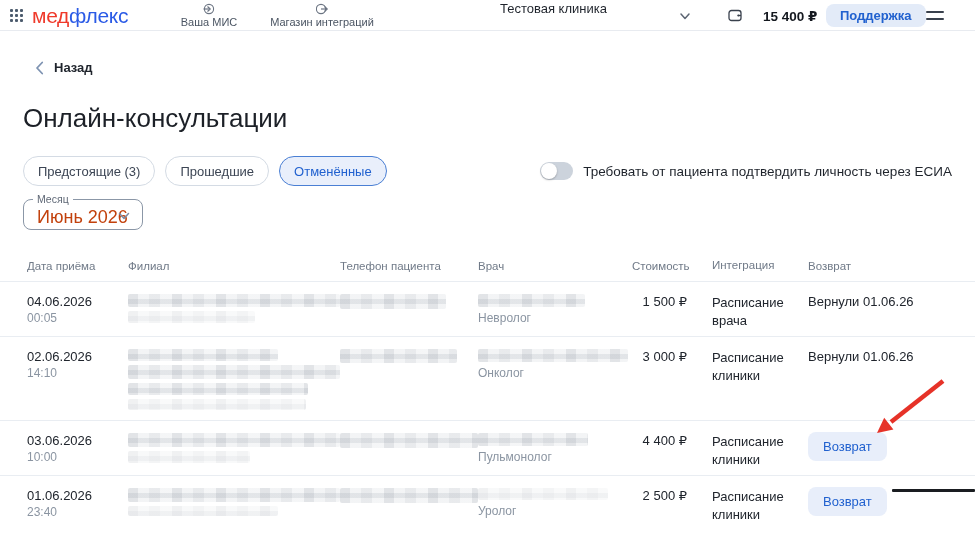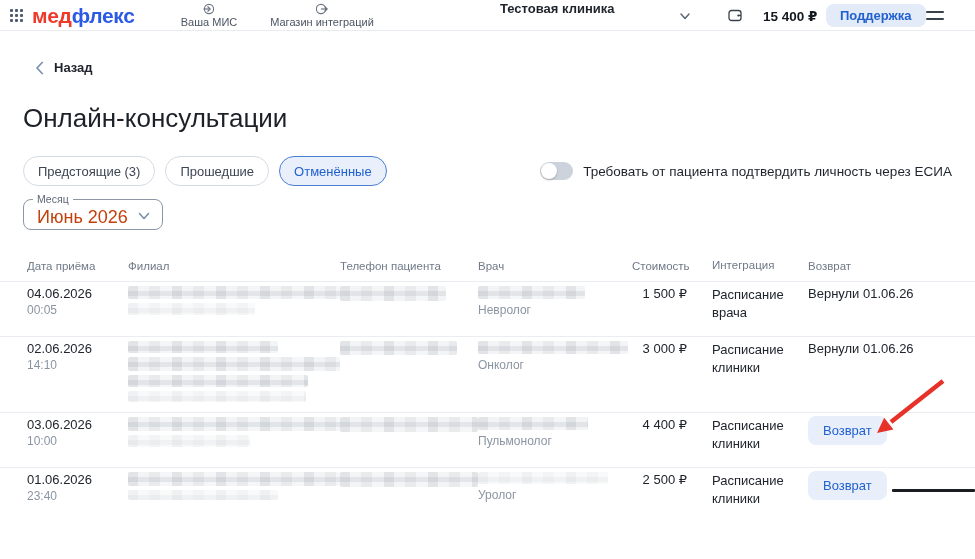--- a/index.html
+++ b/index.html
@@ -6,30 +6,30 @@
   html,body { width:975px; height:559px; background:#fff; overflow:hidden;
     font-family:"Liberation Sans","DejaVu Sans",sans-serif; color:#20252d; }
   .stage { position:relative; width:975px; height:559px; background:#fff; }
 
   
   .topbar { position:absolute; top:0; left:0; right:0; height:31px; background:#fff;
     border-bottom:1px solid #e8ebf0; }
   .brand { position:absolute; left:10px; top:0; height:31px; display:flex; align-items:center; gap:9px; }
   .grid-dots { display:grid; grid-template-columns:repeat(3,3px); grid-gap:2px; }
   .grid-dots i { width:3px; height:3px; border-radius:1px; background:#4d5c6e; }
-  .logo { font-size:21px; font-weight:700; letter-spacing:-0.3px; }
+  .logo { font-size:21px; font-weight:400; letter-spacing:-0.3px; }
   .logo .red { color:var(--logo-red,#ef3a2b); }
   .logo .blue { color:var(--logo-blue,#2b5be6); }
   .topnav-item { position:absolute; top:3px; display:flex; flex-direction:column; align-items:center; gap:1px;
     color:#4b5563; font-size:11px; cursor:default; }
   .topnav-item svg { display:block; }
   .nav-mis { left:173px; width:72px; }
   .nav-market { left:262px; width:120px; }
   .clinic { position:absolute; left:500px; top:0; height:16px; display:flex; align-items:center;
-    font-size:13px; color:#1f242c;font-weight:bold; }
+    font-size:13px; color:#1f242c; }
   .clinic-chevron { position:absolute; left:678px; top:9px; }
   .wallet-group { position:absolute; left:728px; top:0; height:31px; display:flex; align-items:center; gap:20px; }
   .balance { font-size:13.5px; font-weight:700; color:#14181f; }
   .support-btn { position:absolute; left:826px; top:4px; height:23px; padding:0 14px; border:none;
     background:var(--support-bg,#e3ebf8); color:var(--accent,#1d59c6); font-size:13px; font-weight:600;
     border-radius:8px; display:flex; align-items:center; font-family:inherit; cursor:pointer; }
   .burger { position:absolute; left:926px; top:11px; width:18px; cursor:pointer; }
   .burger i { display:block; height:2px; background:#39414d; border-radius:1px; margin-bottom:5px; }
 
   
@@ -43,36 +43,36 @@
   .chip.active { background:var(--chip-active-bg,#e9effb); border-color:var(--chip-active-border,#4a7fd4);
     color:var(--accent,#2a6ad1); }
 
   .toggle-group { position:absolute; top:162px; right:23px; display:flex; align-items:center; gap:10px; }
   .toggle { width:33px; height:18px; border-radius:10px; background:var(--toggle-off,#ccd3dc);
     position:relative; cursor:pointer; flex:0 0 auto; }
   .toggle .knob { position:absolute; left:1px; top:1px; width:16px; height:16px; border-radius:50%;
     background:#fff; box-shadow:0 1px 2px rgba(0,0,0,.25); }
   .toggle-label { font-size:13.5px; color:#1f242c; }
 
-  .month-field { position:absolute; left:23px; top:199px; width:140px; height:31px;
+  .month-field { position:absolute; left:23px; top:199px; width:120px; height:31px;
     border:1px solid #8b97a7; border-radius:8px; background:#fff; cursor:pointer; }
   .month-label { position:absolute; left:9px; top:-7px; padding:0 4px; background:#fff;
     font-size:10.5px; color:#5f6876; }
   .month-value { position:absolute; left:13px; top:7px; font-size:18px; color:#c2410c; }
   .month-chevron { position:absolute; right:11px; top:10px; }
 
   
   .table { position:absolute; left:0; right:0; top:250px; }
   .thead, .trow { display:grid;
     grid-template-columns:101px 212px 138px 154px 60px 116px 1fr;
     padding-left:27px; }
   .thead { height:31px; align-items:center; font-size:11.5px; color:#707a88; }
   .thead .c-price { text-align:right; padding-right:5px; }
   .thead .c-int { padding-left:20px; }
-  .trow { border-top:1px solid #e9edf2; min-height:55px; padding-top:4px; padding-bottom:6px;
+  .trow { border-top:1px solid #e9edf2; min-height:55px; padding-top:12px; padding-bottom:6px;
     font-size:13px; color:#20252d; align-items:start; }
   .cell-sub { font-size:12px; color:#8b95a2; margin-top:2px; }
   .c-price { text-align:right; padding-right:5px; }
   .c-int { padding-left:20px; line-height:1.35; padding-right:8px; }
   .c-refund { line-height:1.3; }
   .blur { border-radius:2px; background-color:#eef0f2; margin-bottom:4px; max-width:100%;
     background-image:
       repeating-linear-gradient(90deg, rgba(116,124,138,.16) 0 10px, rgba(116,124,138,.03) 10px 21px, rgba(116,124,138,.11) 21px 32px, rgba(116,124,138,.02) 32px 44px),
       repeating-linear-gradient(180deg, rgba(255,255,255,.55) 0 5px, rgba(116,124,138,.07) 5px 10px); }
   .blur.light { opacity:.5; }

